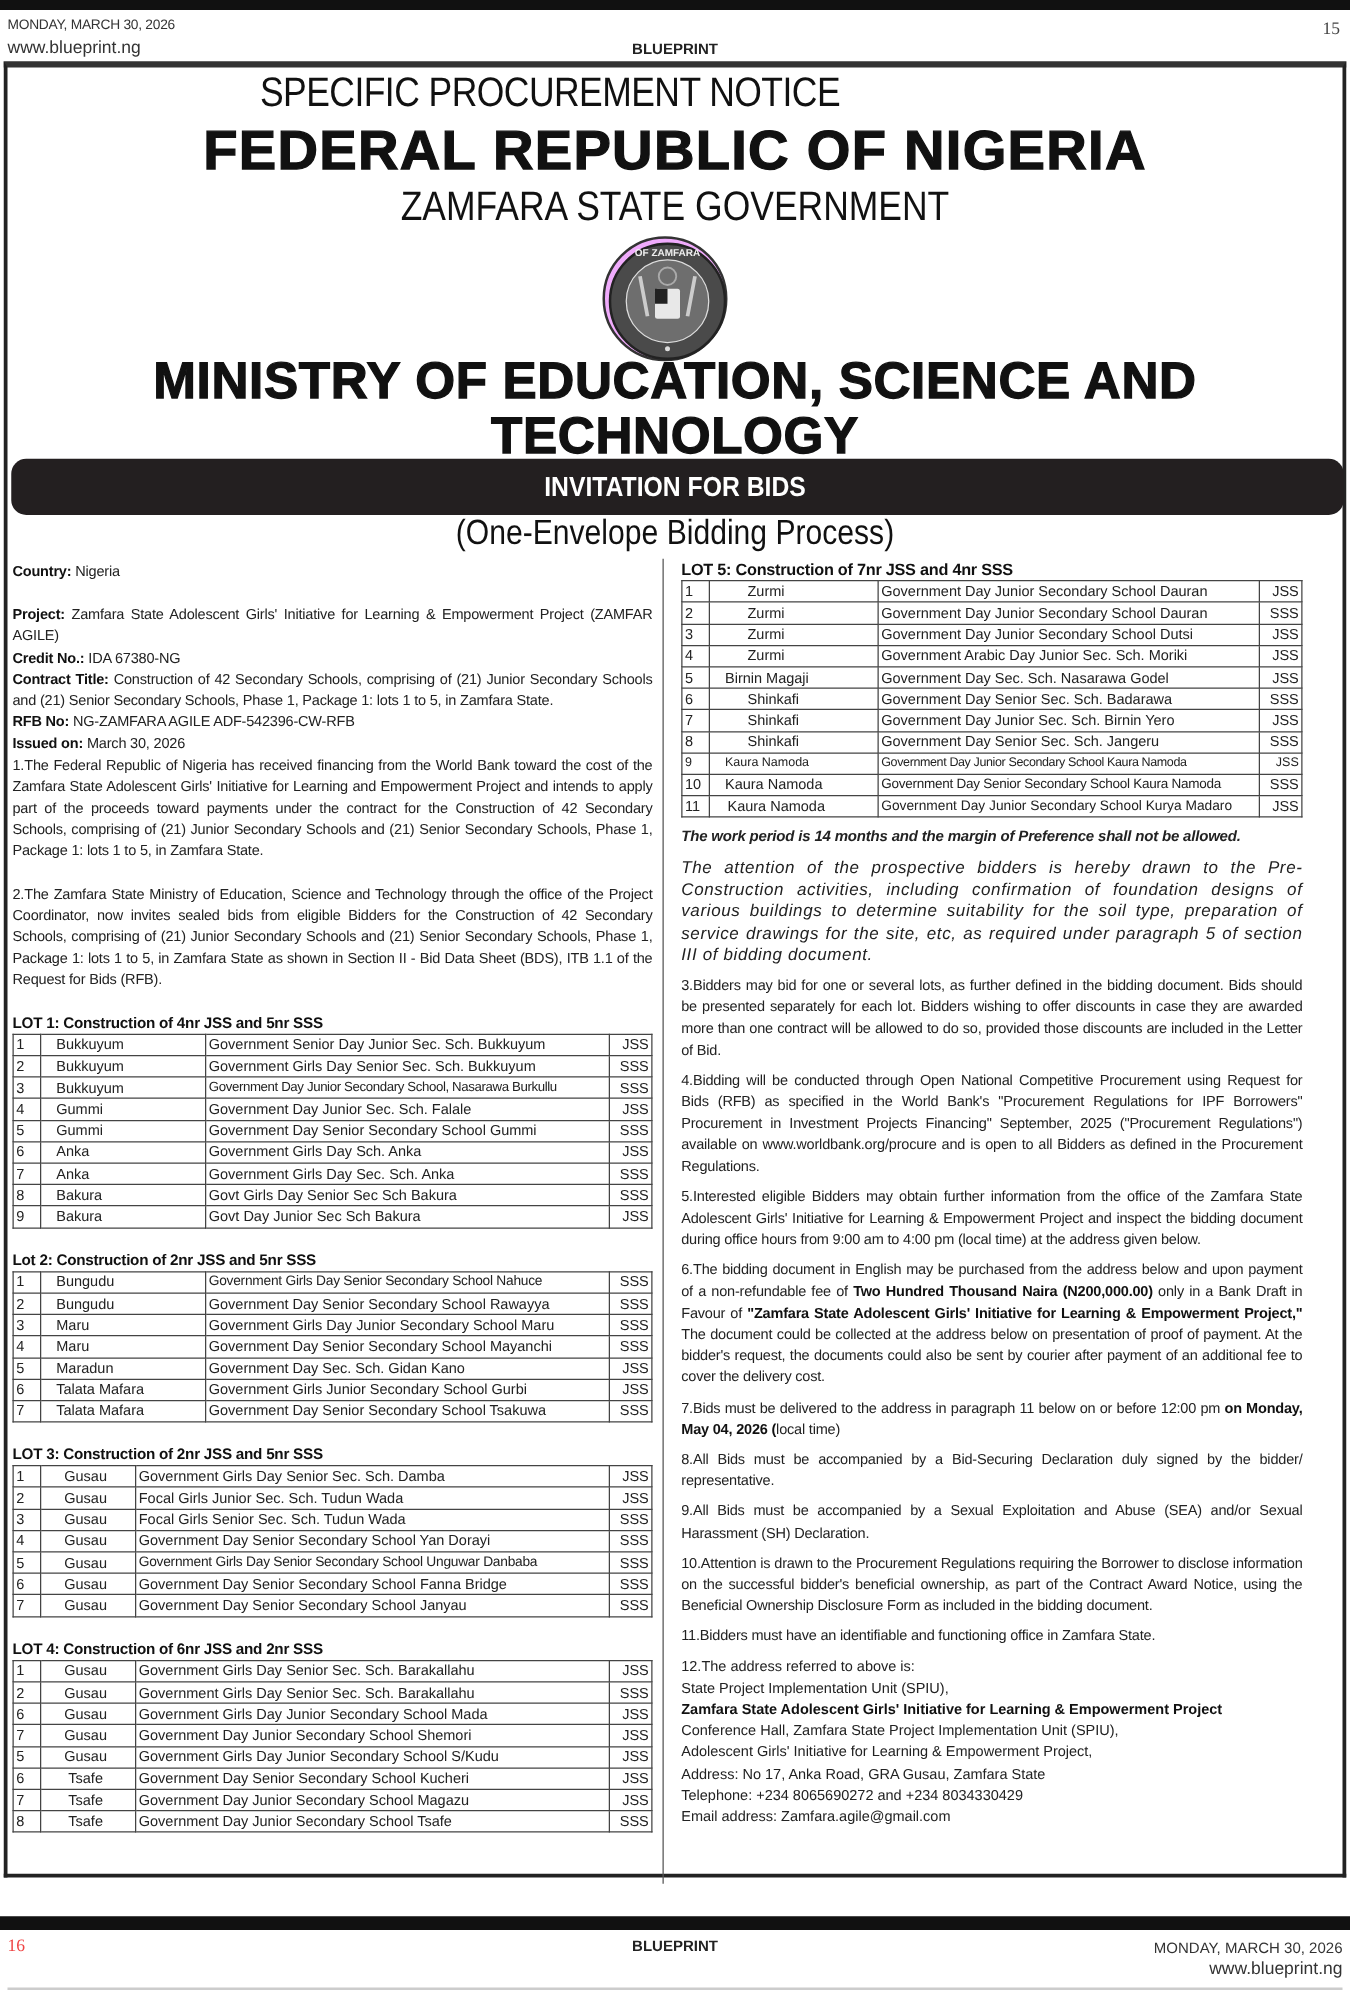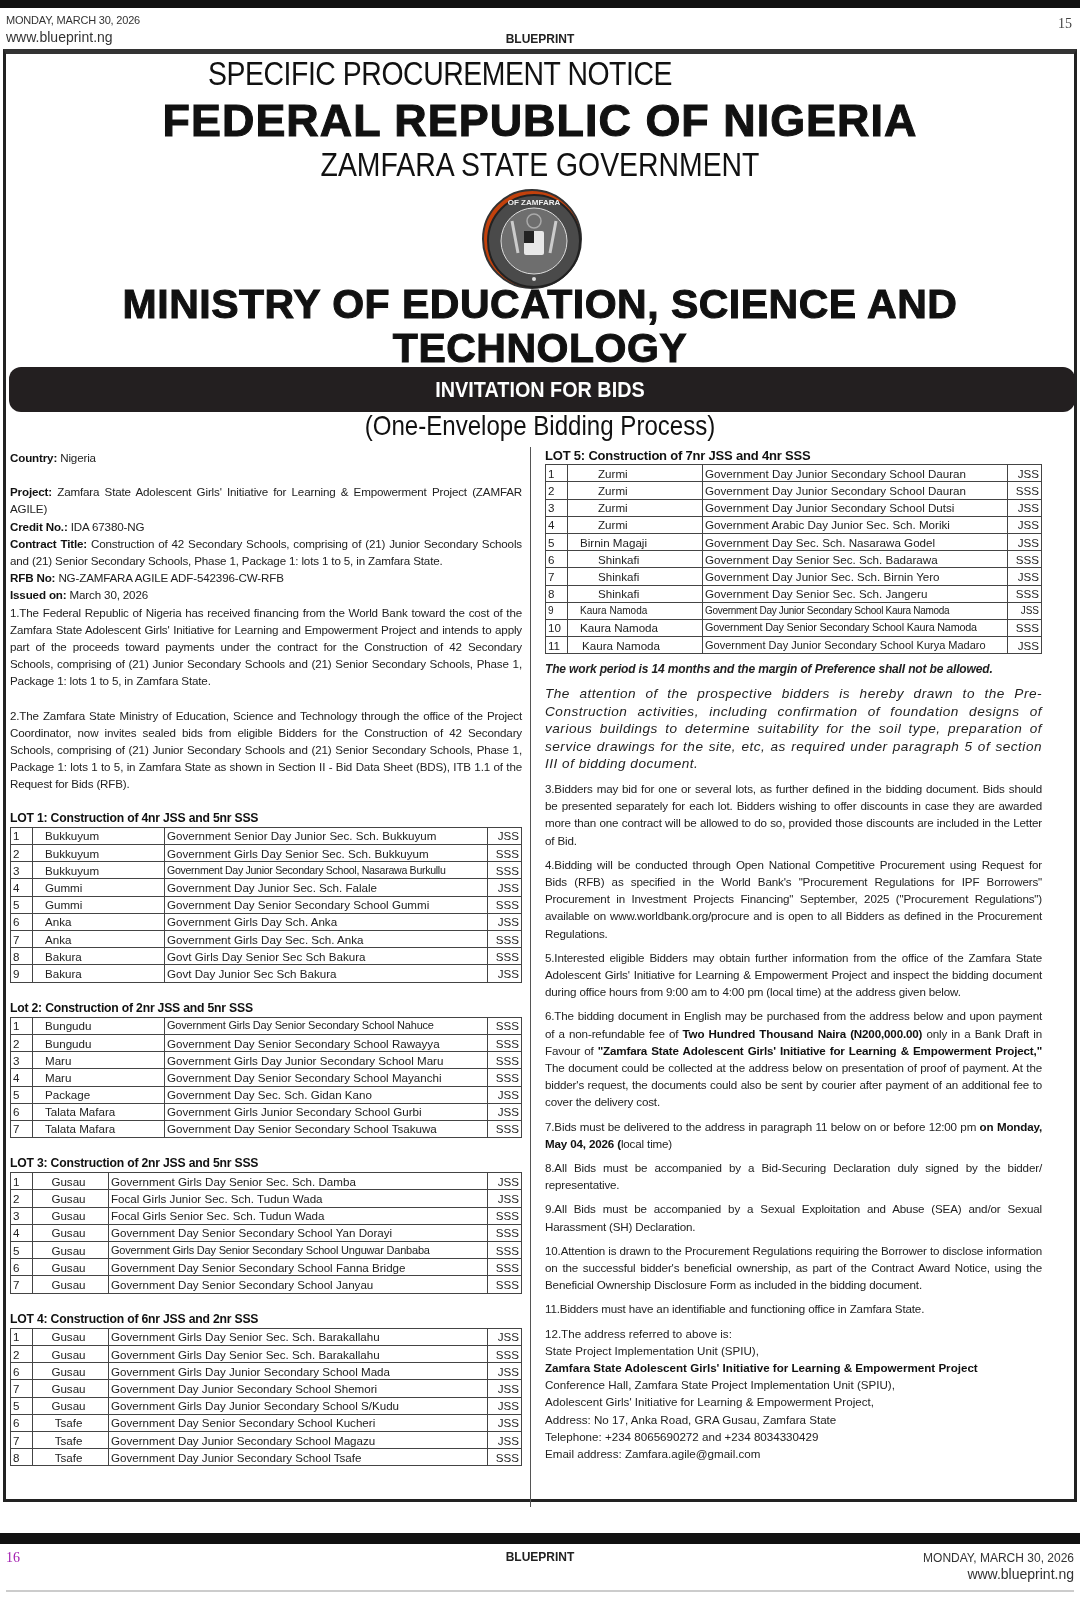--- a/index.html
+++ b/index.html
@@ -12,21 +12,21 @@
   .mh-site { position: absolute; left: 6px; top: 21px; font-size: 14px; color: #333; }
   .mh-paper { position: absolute; left: 0; width: 1080px; top: 24px; text-align: center; font-size: 12px; font-weight: bold; color: #222; }
   .mh-page { position: absolute; right: 8px; top: 8px; font-family: "Liberation Serif", serif; font-size: 14px; color: #444; }
 
   .frame { position: absolute; left: 3px; top: 49px; width: 1074px; height: 1453px; border: 3px solid #222; border-top: 5px solid #333; }
 
   .h-spn { position: absolute; left: 0; width: 880px; top: 55px; text-align: center; font-size: 33px; font-family: "Liberation Sans", sans-serif; transform: scaleX(0.86); transform-origin: 440px 0; color: #111; letter-spacing: -0.5px; }
   .h-frn { position: absolute; left: 0; width: 1080px; top: 96px; text-align: center; font-size: 44px; font-weight: 900; color: #111; letter-spacing: 1px; transform: scaleX(1.02); -webkit-text-stroke: 1px #111; }
   .h-zsg { position: absolute; left: 0; width: 1080px; top: 146px; text-align: center; font-size: 33px; color: #111; transform: scaleX(0.86); }
 
-  .seal { position: absolute; left: 482px; top: 189px; width: 100px; height: 100px; border-radius: 50%; background: #c2410c; border: 2px solid #333; }
+  .seal { position: absolute; left: 482px; top: 189px; width: 100px; height: 100px; border-radius: 50%; background: #f0abfc; border: 2px solid #333; }
   .seal svg { position: absolute; left: 0; top: 0; }
 
   .h-ministry { position: absolute; left: 0; width: 1080px; top: 282px; text-align: center; font-size: 41px; font-weight: 900; color: #111; line-height: 44px; -webkit-text-stroke: 1px #111; letter-spacing: 0.5px; }
 
   .ifb-bar { position: absolute; left: 9px; top: 367px; width: 1066px; height: 45px; background: #231f20; border-radius: 12px; }
   .ifb-text { position: absolute; left: 0; width: 1080px; top: 377px; text-align: center; color: #fff; font-size: 22px; font-weight: bold; transform: scaleX(0.9); }
   .ifb-sub { position: absolute; left: 0; width: 1080px; top: 410px; text-align: center; font-size: 28px; color: #111; transform: scaleX(0.86); }
 
   .col-left { position: absolute; left: 10px; top: 449px; width: 512px; font-size: 11.6px; line-height: 17.2px; }
   .col-right { position: absolute; left: 545px; top: 447px; width: 497px; font-size: 11.6px; line-height: 17.2px; }
@@ -47,21 +47,21 @@
   .lot3 td.lga { width: 76px; text-align: center; padding-right: 6px; }
   .lot5 { width: 497px; }
   .lot5 td.n { width: 26px; }
   .lot5 td.lga { width: 135px; padding-left: 30px; margin-top: 36px; }
   .lot5 td.type { width: 40px; }
 
   .italic-note { font-style: italic; font-size: 13.6px; line-height: 17.5px; text-align: justify; color: #222; letter-spacing: 0.5px; }
   .bold-note { font-weight: bold; font-size: 12px; font-style: italic; }
 
   .bottom-rule { position: absolute; left: 0; top: 1533px; width: 1080px; height: 11px; background: #111; }
-  .foot-page { position: absolute; left: 6px; top: 1550px; font-family: "Liberation Serif", serif; font-size: 14px; color: #a21caf; }
+  .foot-page { position: absolute; left: 6px; top: 1550px; font-family: "Liberation Serif", serif; font-size: 14px; color: #ef4444; }
   .foot-paper { position: absolute; left: 0; width: 1080px; top: 1550px; text-align: center; font-size: 12px; font-weight: bold; color: #222; }
   .foot-date { position: absolute; right: 6px; top: 1551px; font-size: 12px; color: #333; text-align: right; }
   .foot-site { position: absolute; right: 6px; top: 1566px; font-size: 14px; color: #333; text-align: right; }
   .foot-line { position: absolute; left: 6px; top: 1590px; width: 1068px; height: 2px; background: #ccc; }
 </style>
 </head>
 <body>
 
 <div class="top-rule"></div>
 <div class="masthead-top">
@@ -197,21 +197,21 @@
           <td class="type">SSS</td>
         </tr>
       <tr>
           <td class="n">4</td>
           <td class="lga">Maru</td>
           <td>Government Day Senior Secondary School Mayanchi</td>
           <td class="type">SSS</td>
         </tr>
       <tr>
           <td class="n">5</td>
-          <td class="lga">Package</td>
+          <td class="lga">Maradun</td>
           <td>Government  Day Sec. Sch. Gidan Kano</td>
           <td class="type">JSS</td>
         </tr>
       <tr>
           <td class="n">6</td>
           <td class="lga">Talata Mafara</td>
           <td>Government Girls Junior Secondary School Gurbi</td>
           <td class="type">JSS</td>
         </tr>
       <tr>

